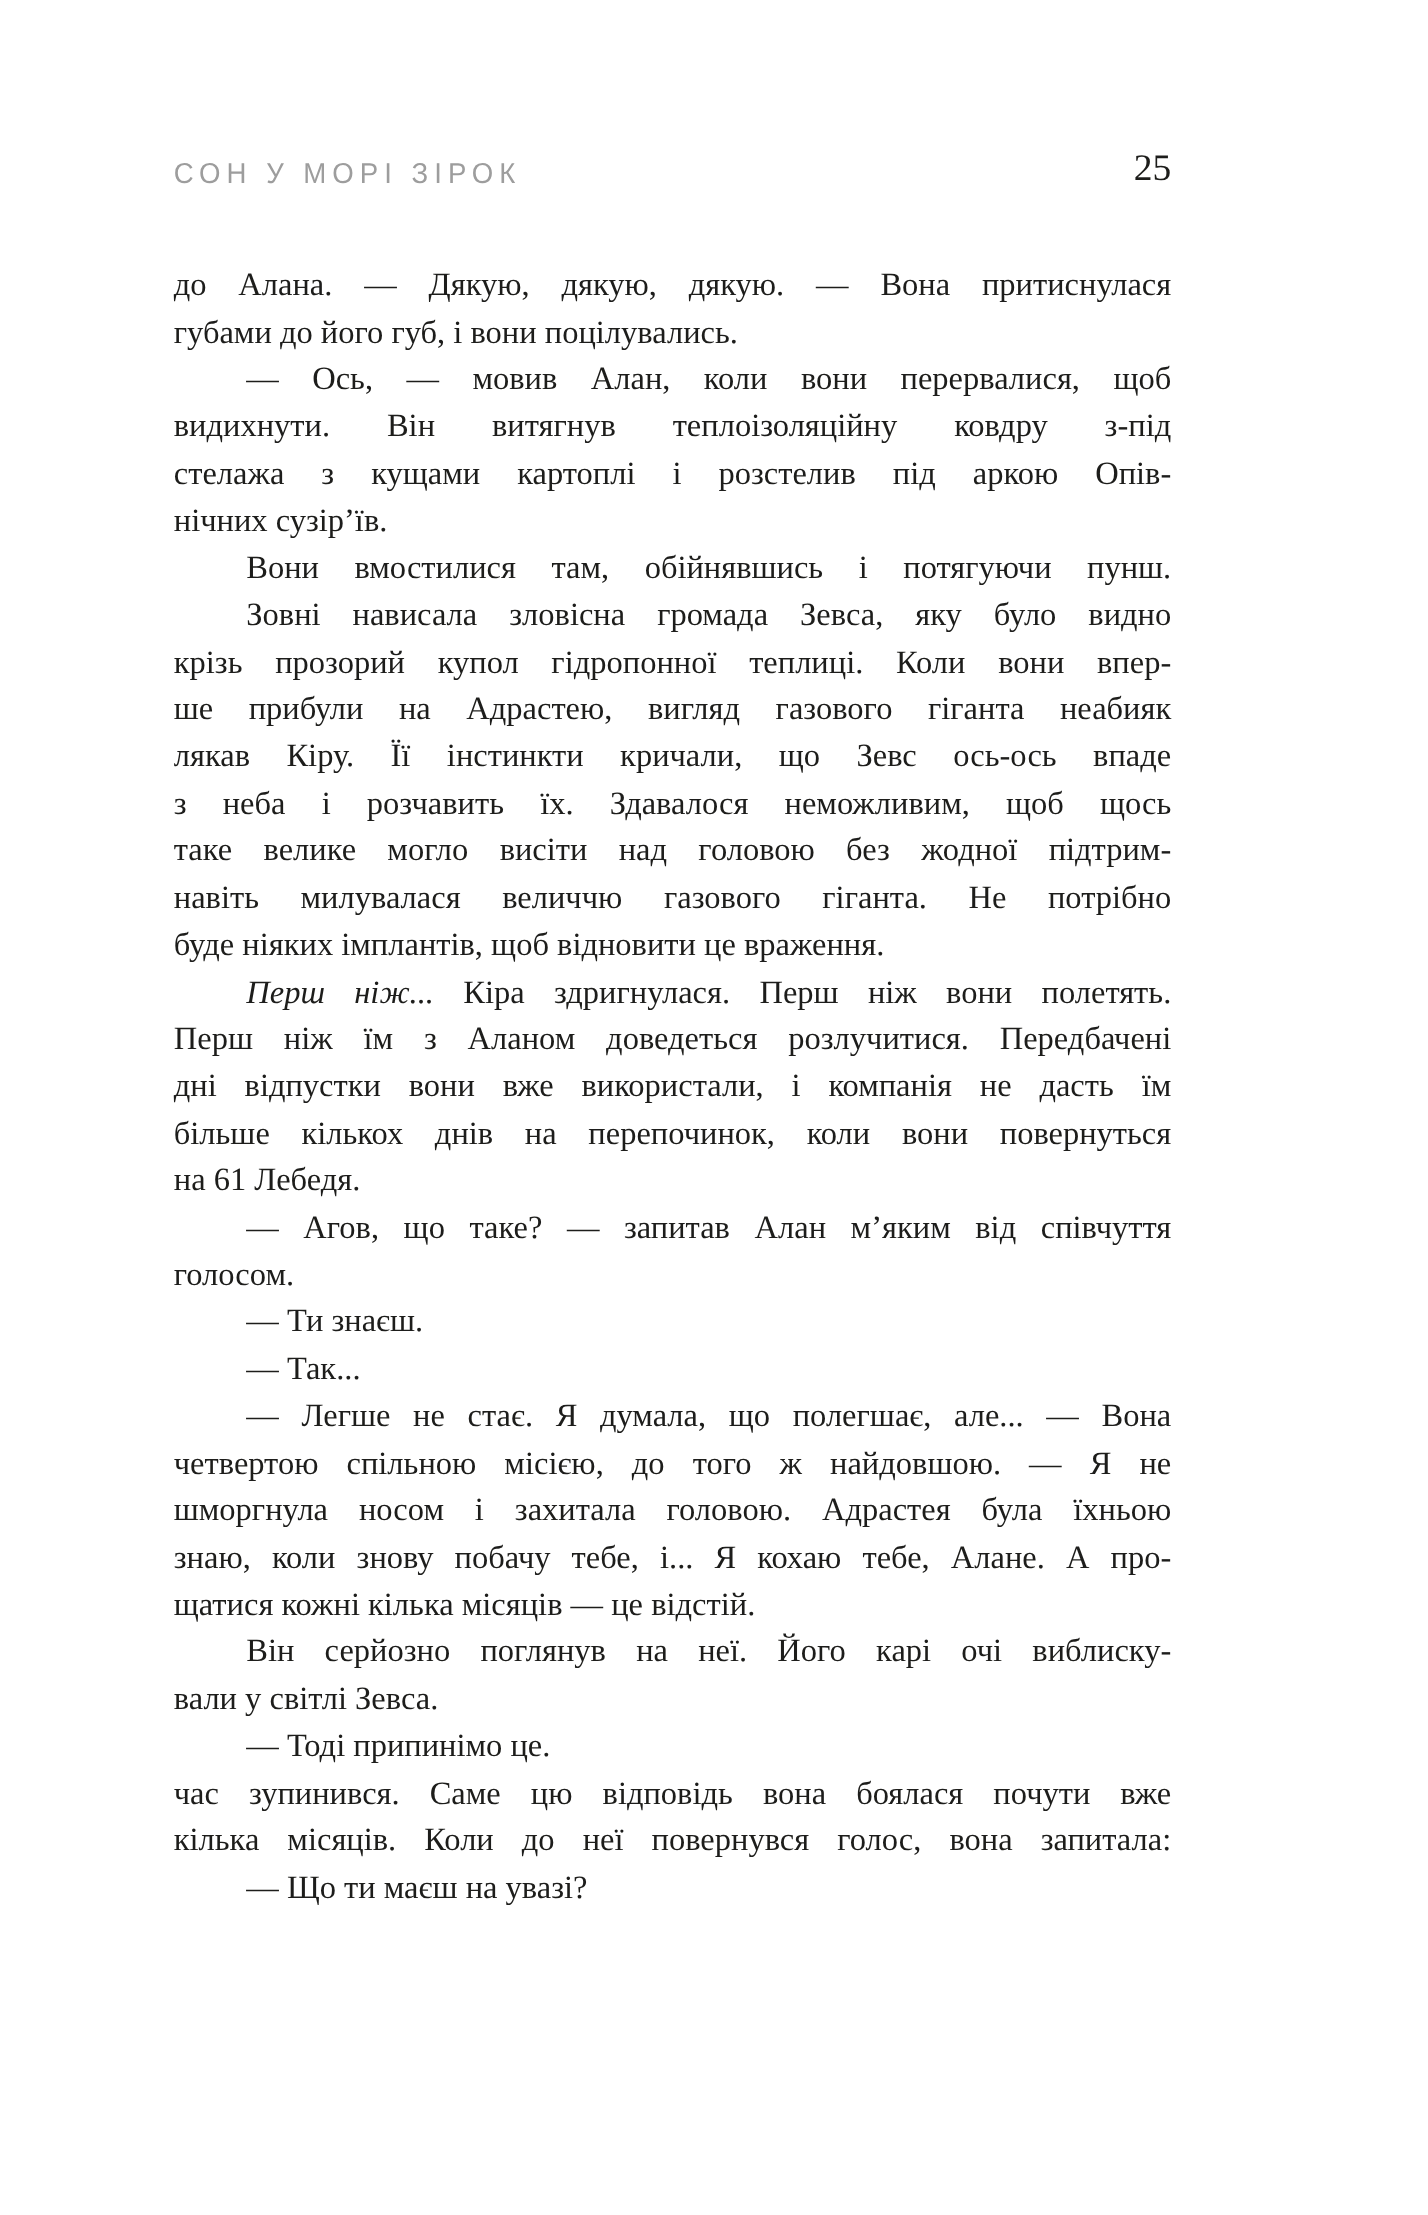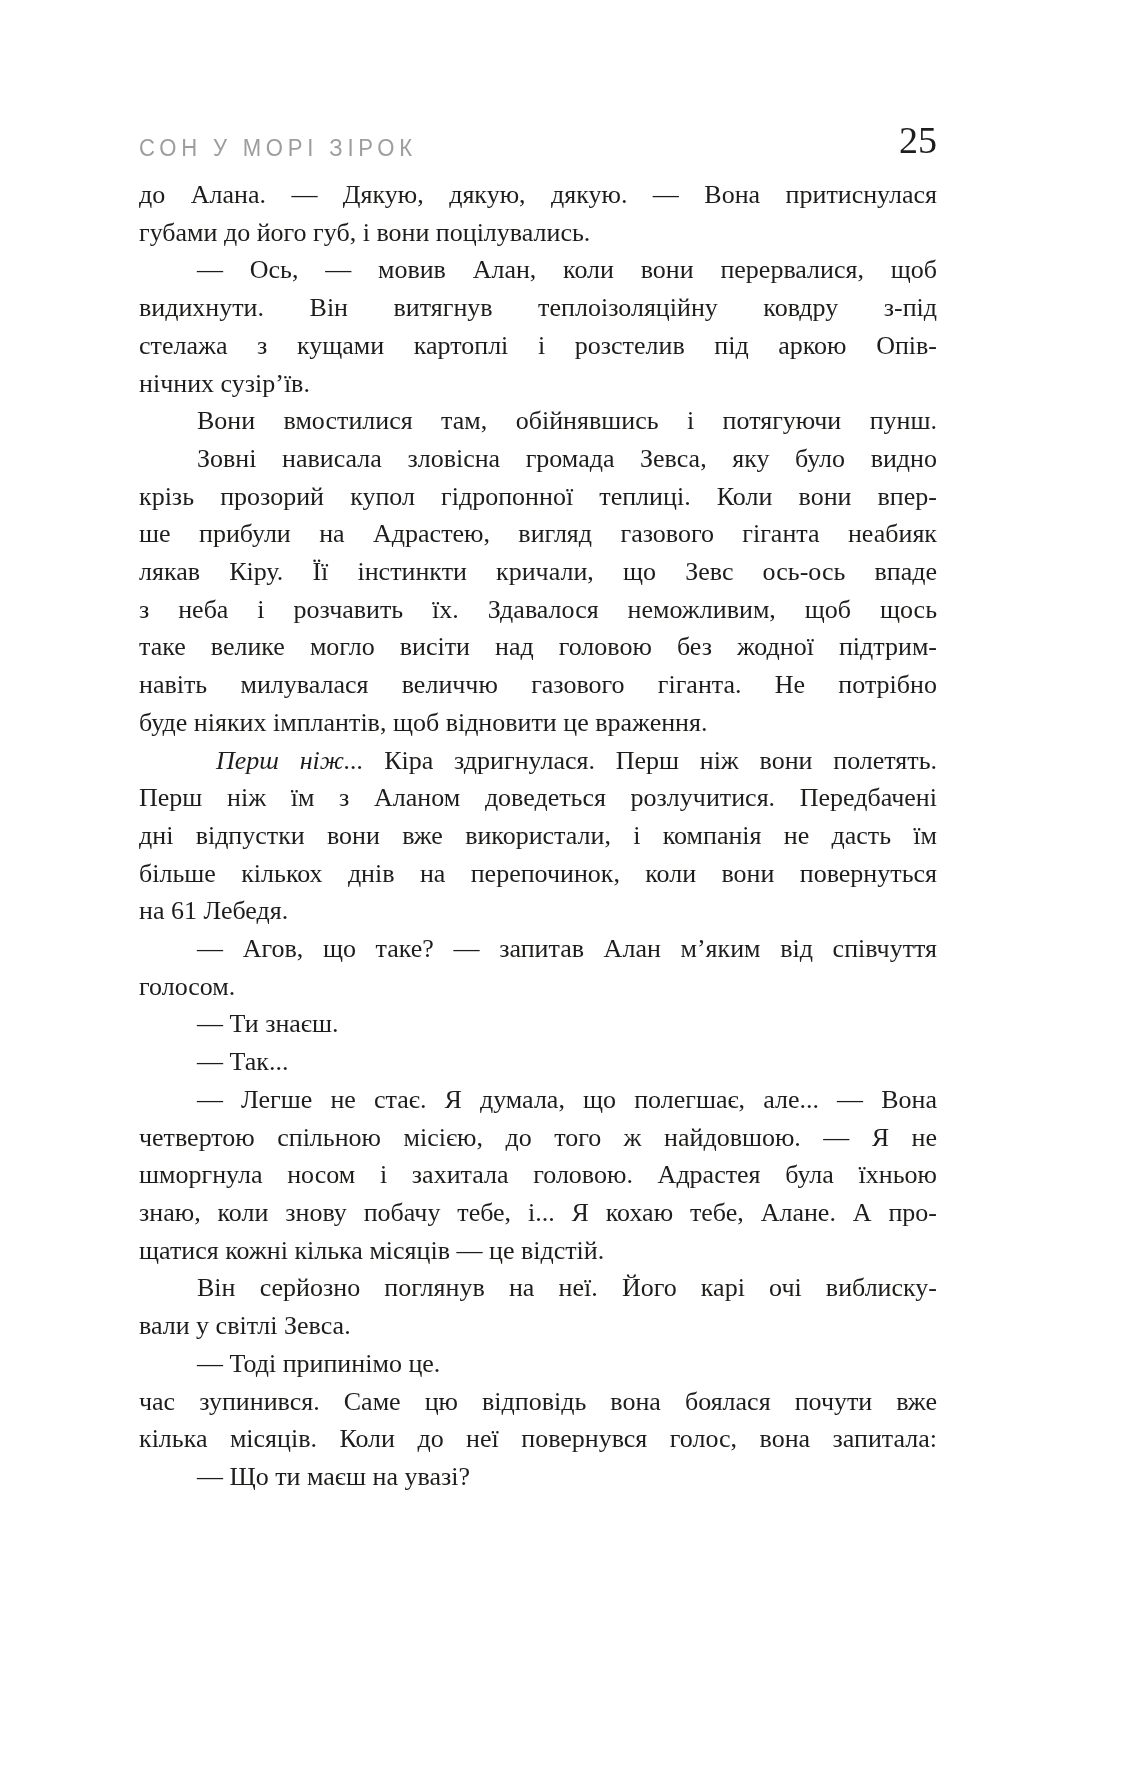--- a/index.html
+++ b/index.html
@@ -26,38 +26,38 @@
     font-weight: 400;
     font-size: 23px;
     letter-spacing: 5px;
     color: var(--running-title, #9d9d9d);
     transform: scaleX(0.96);
     transform-origin: left center;
     white-space: nowrap;
   }
   .page-number {
     font-family: "Liberation Serif", serif;
-    font-size: 38px;
+    font-size: 30px;
     color: var(--ink, #1d1d1b);
   }
   .page-body {
     position: absolute;
-    left: 139px; top: 176px;
+    left: 139px; top: 209px;
     width: 798px;
     font-size: 26px;
     line-height: 37.7px;
     color: var(--ink, #1d1d1b);
   }
   .line { white-space: normal; }
   .line.ind { text-indent: 58px; }
   .line.j {
     text-align: justify;
     text-align-last: justify;
   }
-  .line em { font-style: italic; margin-left: 19px; }
+  .line em { font-style: italic; }
 </style>
 </head>
 <body>
 
 <div class="page">
   <div class="running-header">
     <span class="running-title">СОН У МОРІ ЗІРОК</span>
     <span class="page-number">25</span>
   </div>
   <div class="page-body">

